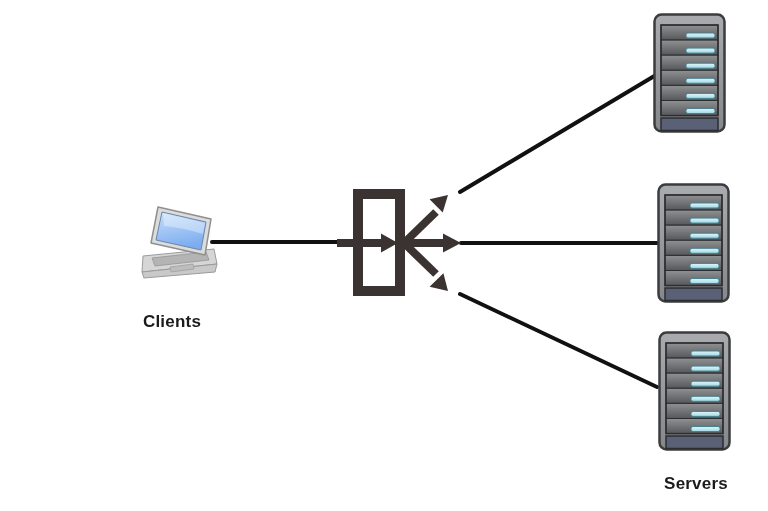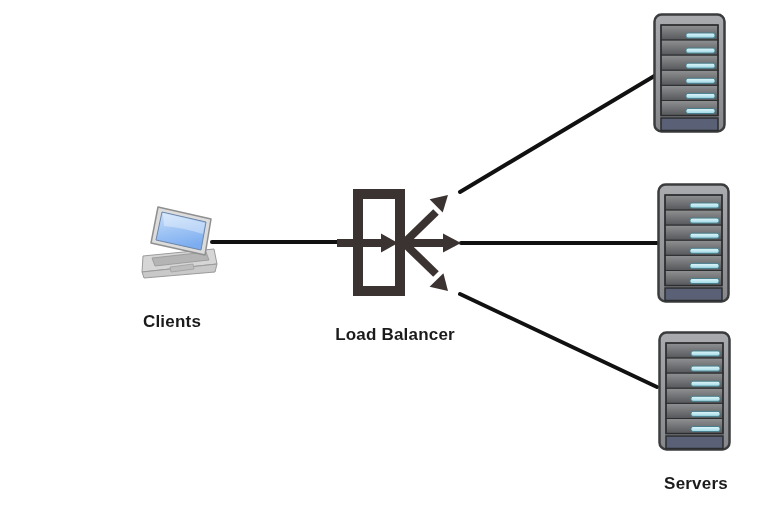--- a/index.html
+++ b/index.html
@@ -95,16 +95,15 @@
       <line x1="404" y1="243" x2="436" y2="274" stroke-width="8" stroke="#3a3331"></line>
       <polygon points="448,291 443.4,273.2 429.6,286.7" fill="#3a3331"></polygon>
     </g>
 
     <use href="#server-rack" x="653" y="13"></use>
     <use href="#server-rack" x="657" y="183"></use>
     <use href="#server-rack" x="658" y="331"></use>
   </svg>
 
   <div class="label label-clients">Clients</div>
-  <div class="label label-lb">Load Balancer</div>
   <div class="label label-servers">Servers</div>
 
 </div>
 
 </body></html>

